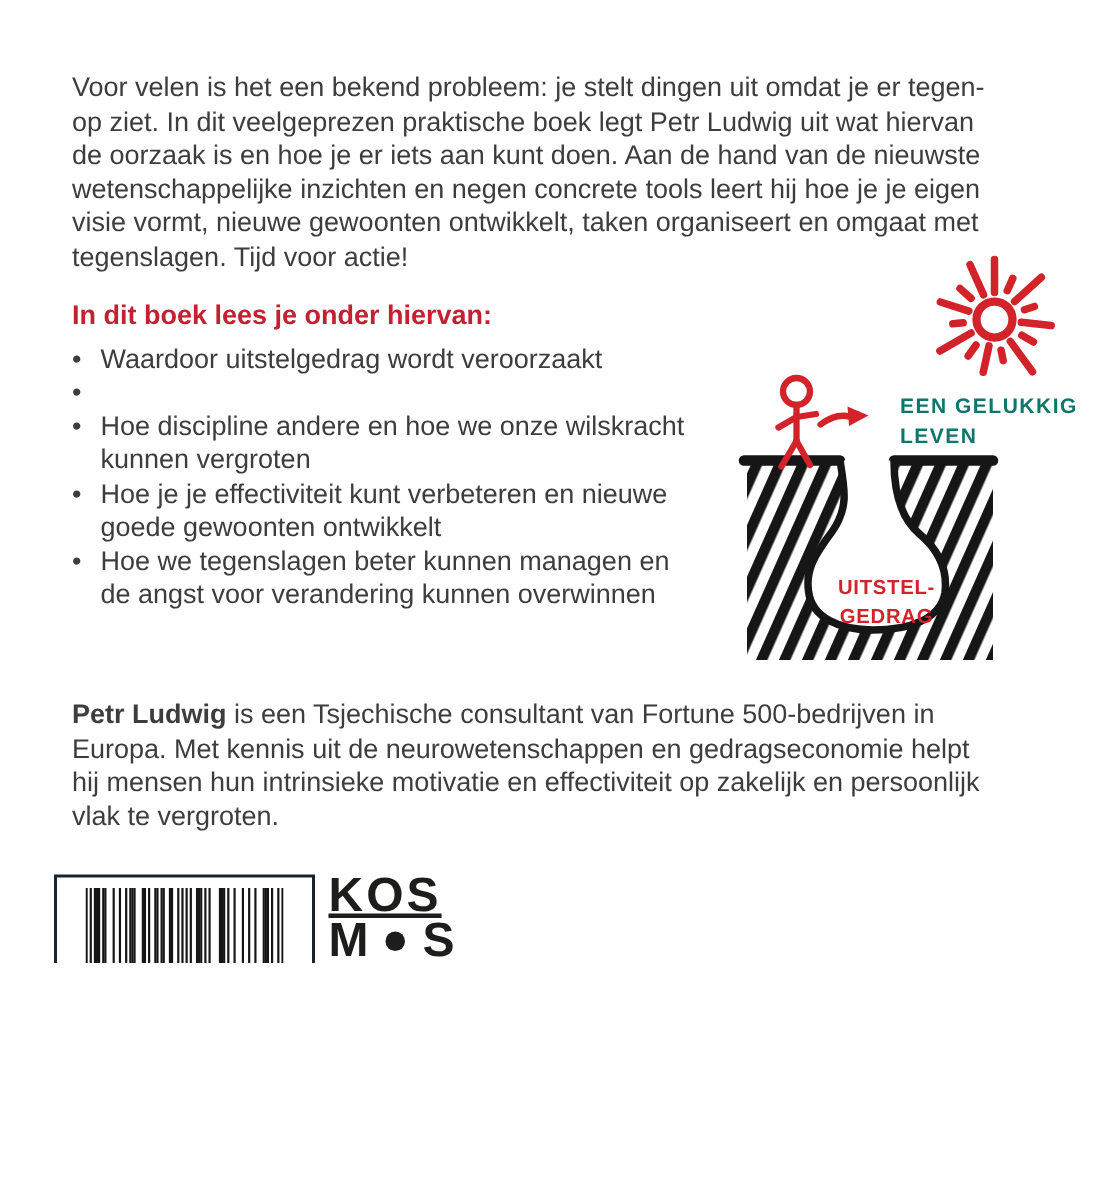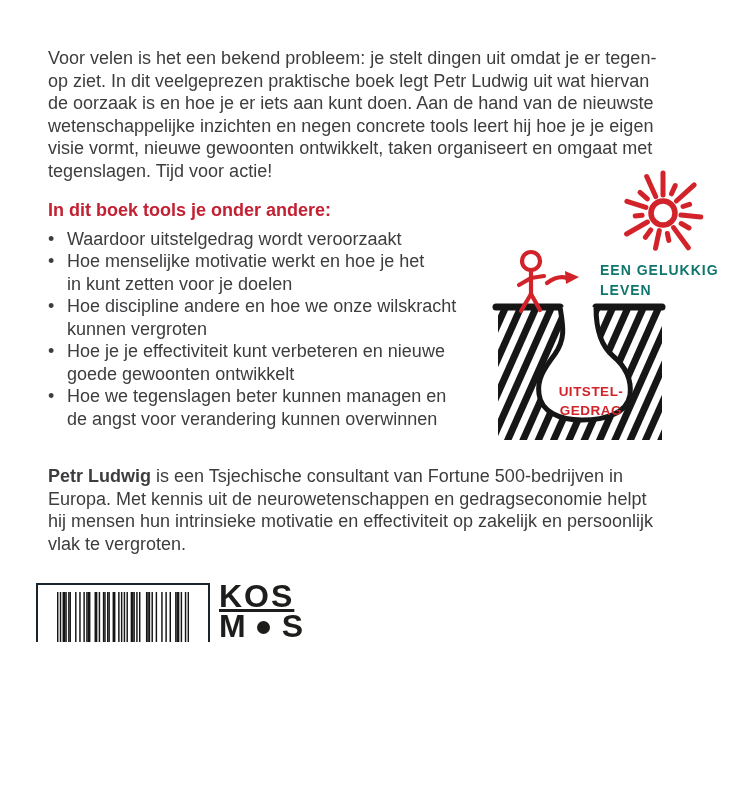--- a/index.html
+++ b/index.html
@@ -60,30 +60,28 @@
 <div class="cover">
 
   <div class="intro pre">Voor velen is het een bekend probleem: je stelt dingen uit omdat je er tegen-
 op ziet. In dit veelgeprezen praktische boek legt Petr Ludwig uit wat hiervan
 de oorzaak is en hoe je er iets aan kunt doen. Aan de hand van de nieuwste
 wetenschappelijke inzichten en negen concrete tools leert hij hoe je je eigen
 visie vormt, nieuwe gewoonten ontwikkelt, taken organiseert en omgaat met
 tegenslagen. Tijd voor actie!</div>
 
   <div class="section">
-    <div class="section-heading">In dit boek tools je onder andere:</div>
+    <div class="section-heading">In dit boek lees je onder hiervan:</div>
     <div class="bullets">
       <div class="bullet-row">
         <span class="bullet-glyph">•</span>
         <span class="bullet-text pre">Waardoor uitstelgedrag wordt veroorzaakt</span>
       </div>
       <div class="bullet-row">
         <span class="bullet-glyph">•</span>
-        <span class="bullet-text pre">Hoe menselijke motivatie werkt en hoe je het
-in kunt zetten voor je doelen</span>
       </div>
       <div class="bullet-row">
         <span class="bullet-glyph">•</span>
         <span class="bullet-text pre">Hoe discipline andere en hoe we onze wilskracht
 kunnen vergroten</span>
       </div>
       <div class="bullet-row">
         <span class="bullet-glyph">•</span>
         <span class="bullet-text pre">Hoe je je effectiviteit kunt verbeteren en nieuwe
 goede gewoonten ontwikkelt</span>

